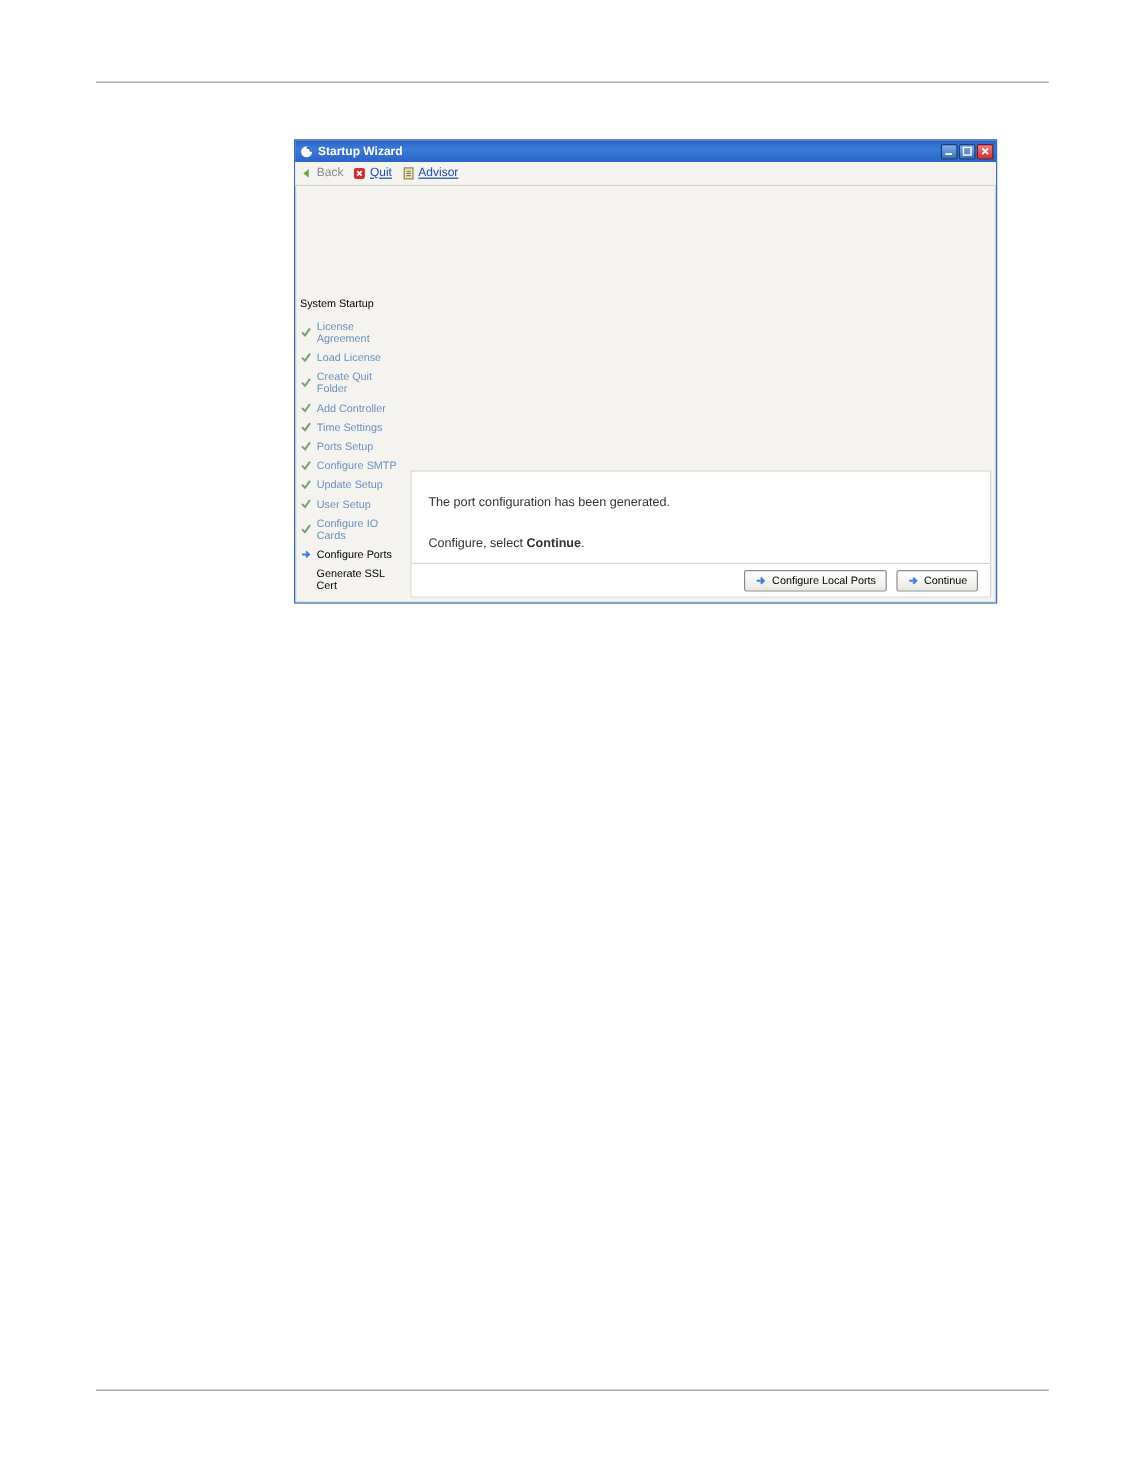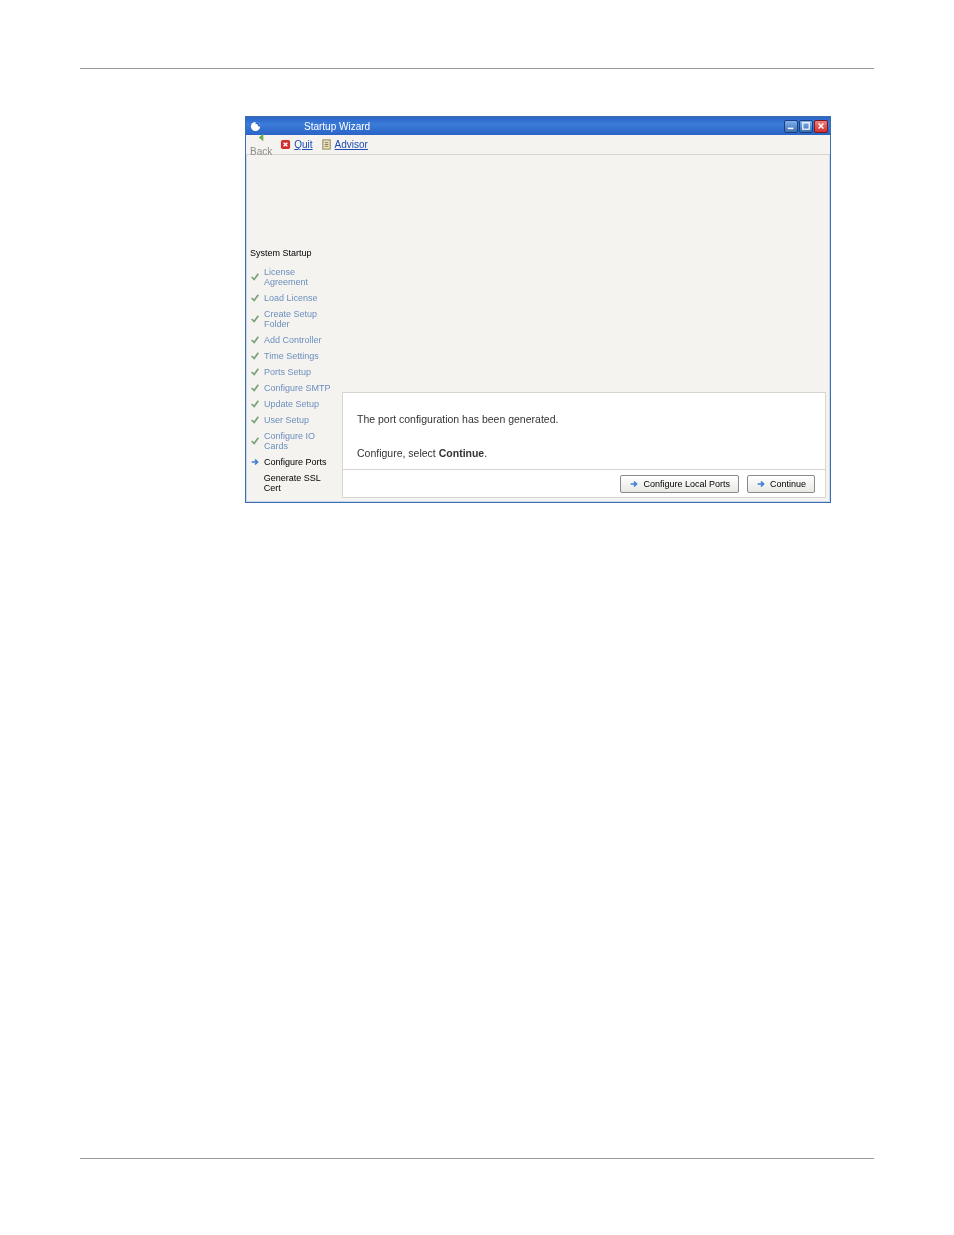--- a/index.html
+++ b/index.html
@@ -31,22 +31,21 @@
       box-shadow: 0 0 0 1px #c9d6eb inset;
     }
     .titlebar {
       height: 18px;
       background: linear-gradient(to bottom, #2a63c7, #3b7cd8 40%, #2a63c7);
       color: #fff;
       display: flex;
       align-items: center;
       padding: 0 2px 0 4px;
       font-size: 10px;
-      font-weight: normal;
-      gap: 39px;
+      font-weight: bold;
     }
     .titlebar .app-icon {
       width: 11px; height: 11px;
       margin-right: 4px;
       display: inline-flex; align-items: center; justify-content: center;
     }
     .titlebar .title-text { flex: 1; }
     .win-controls { display: flex; gap: 1px; }
     .win-btn {
       width: 14px; height: 13px;
@@ -75,21 +74,20 @@
     .toolbar .tb-item {
       display: inline-flex; align-items: center; gap: 3px;
       color: #1b4bb5;
       text-decoration: underline;
       cursor: pointer;
     }
     .toolbar .tb-item.disabled {
       color: #8b8b8b;
       text-decoration: none;
       cursor: default;
-      flex-direction: column;
     }
     .tb-icon {
       width: 11px; height: 11px;
       display: inline-flex; align-items: center; justify-content: center;
     }
     .body-area {
       display: flex;
       height: calc(100% - 18px - 20px);
       align-items: flex-end;
     }
@@ -241,21 +239,21 @@
             </svg>
           </span>
         <span>Load License</span>
       </div>
       <div class="step">
         <span class="step-icon">
             <svg viewBox="0 0 12 12" width="10" height="10">
               <path d="M2 6 L5 9 L10 2" stroke="#7a9f7a" stroke-width="2" fill="none"></path>
             </svg>
           </span>
-        <span>Create Setup Folder</span>
+        <span>Create Quit Folder</span>
       </div>
       <div class="step">
         <span class="step-icon">
             <svg viewBox="0 0 12 12" width="10" height="10">
               <path d="M2 6 L5 9 L10 2" stroke="#7a9f7a" stroke-width="2" fill="none"></path>
             </svg>
           </span>
         <span>Add Controller</span>
       </div>
       <div class="step">

